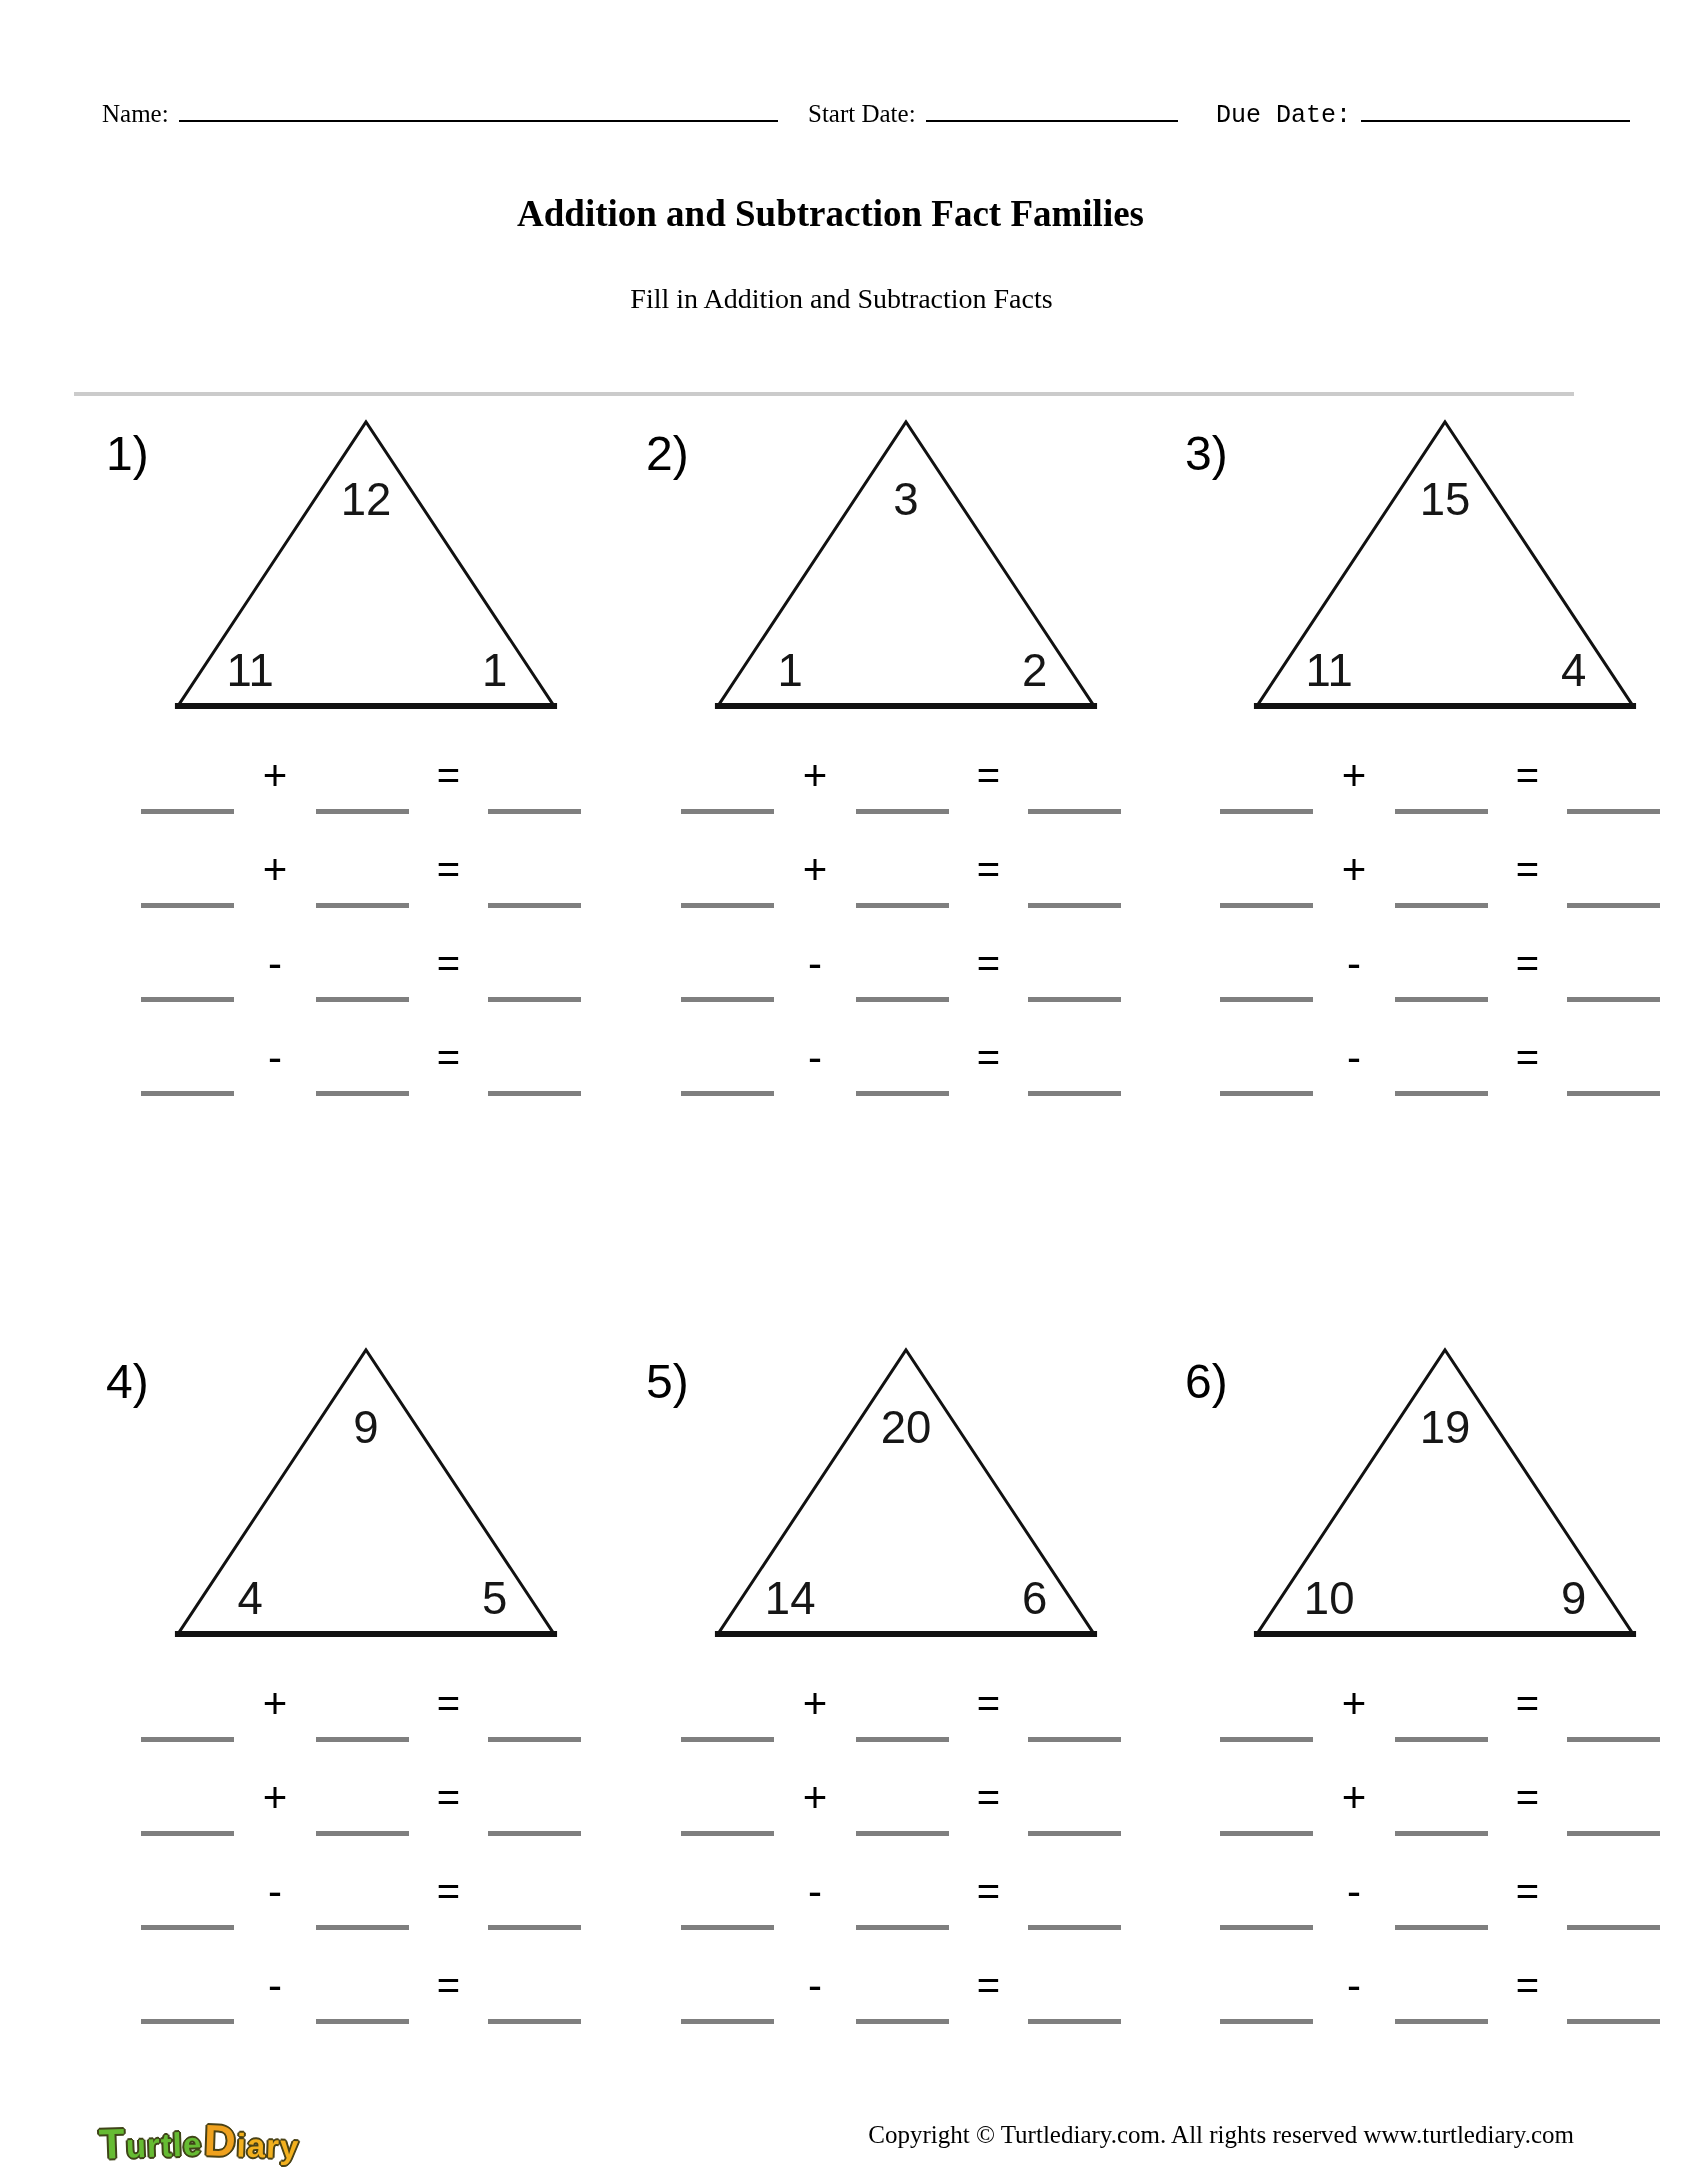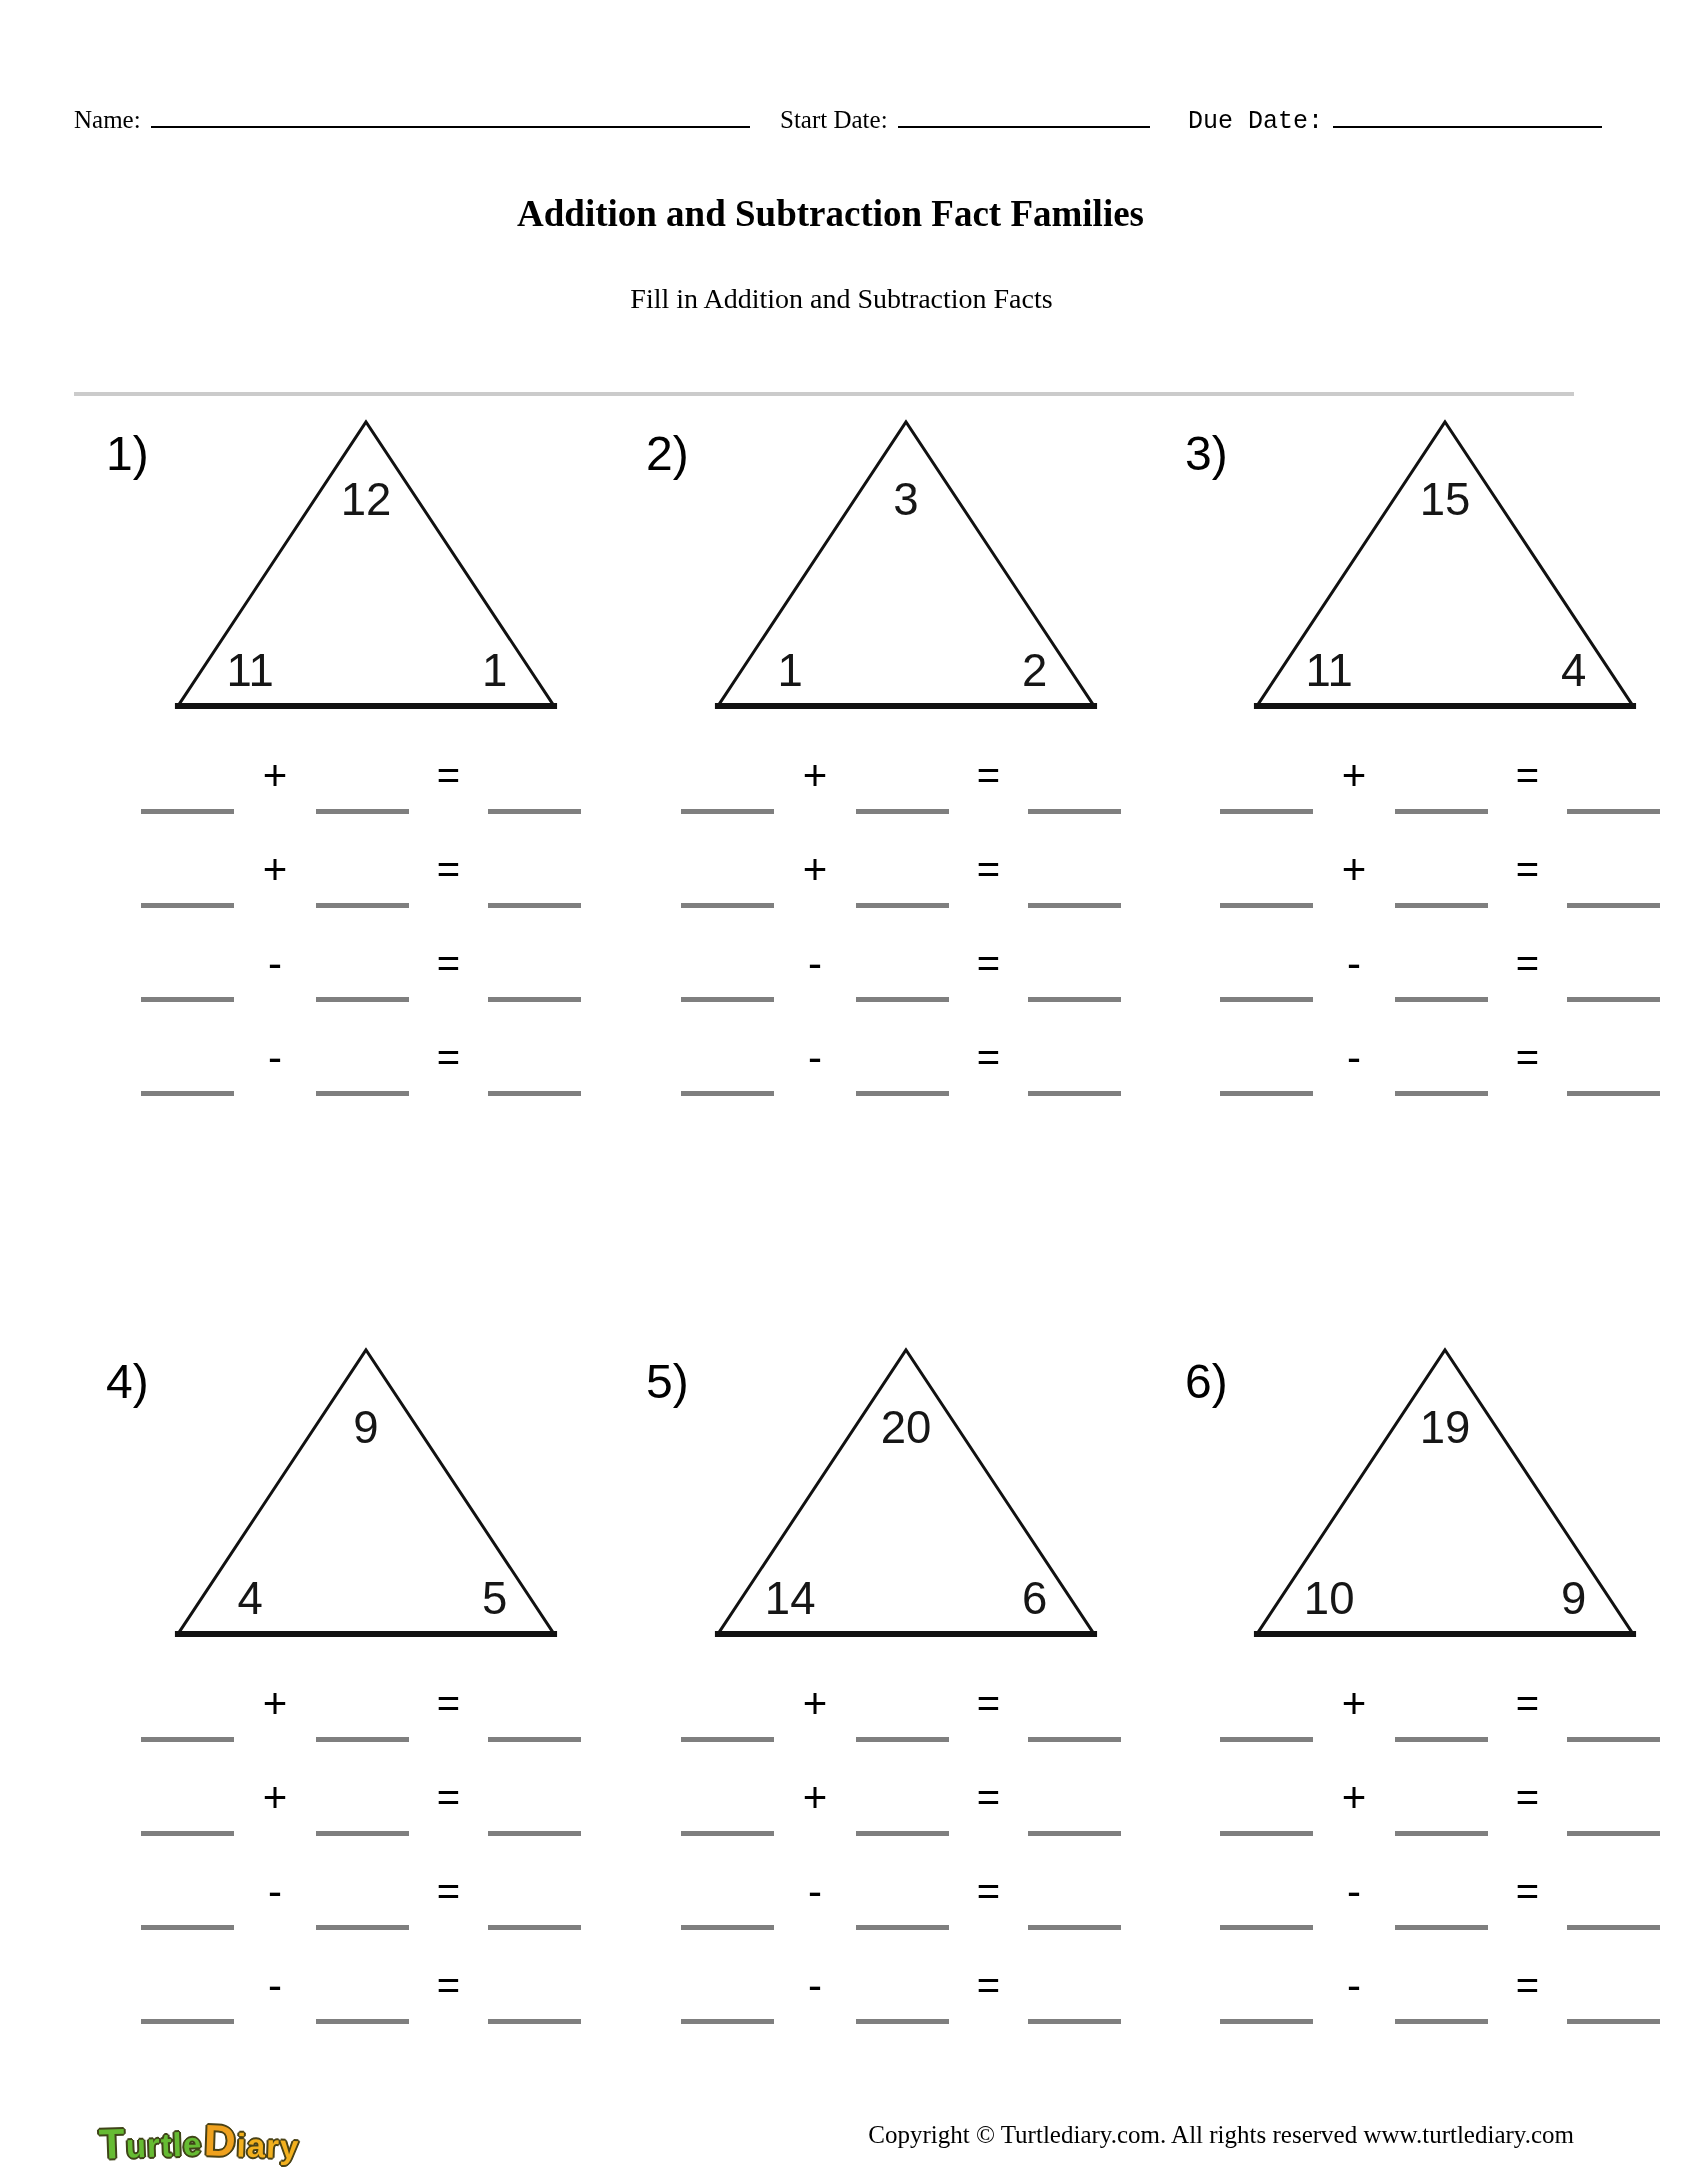--- a/index.html
+++ b/index.html
@@ -1,19 +1,19 @@
 <!DOCTYPE html>
 <html><head>
 <meta charset="utf-8">
 <style>
   html,body{margin:0;padding:0;background:#ffffff;}
   body{width:1683px;height:2178px;position:relative;font-family:"Liberation Sans",sans-serif;color:#000;}
 
   
-  .hfield{position:absolute;top:105px;font:25px "Liberation Serif",serif;white-space:nowrap;}
+  .hfield{position:absolute;top:99px;font:25px "Liberation Serif",serif;white-space:nowrap;margin-left:28px;}
   .hfield .uline{display:inline-block;border-bottom:2px solid #000;height:21px;margin-left:10px;vertical-align:baseline;}
   #field-name{left:74px;}   #field-name .uline{width:599px;}
   #field-start{left:780px;text-align:right;} #field-start .uline{width:252px;}
   #field-due{left:1188px;font-family:Liberation Mono, monospace;}  #field-due .uline{width:269px;}
 
   .title{position:absolute;top:192px;left:0;width:1661px;text-align:center;
          font:bold 37px "Liberation Serif",serif;}
   .subtitle{position:absolute;top:283px;left:0;width:1683px;text-align:center;
          font:28px "Liberation Serif",serif;}
   .divider{position:absolute;top:392px;left:74px;width:1500px;height:4px;background:#cbcbcb;}

